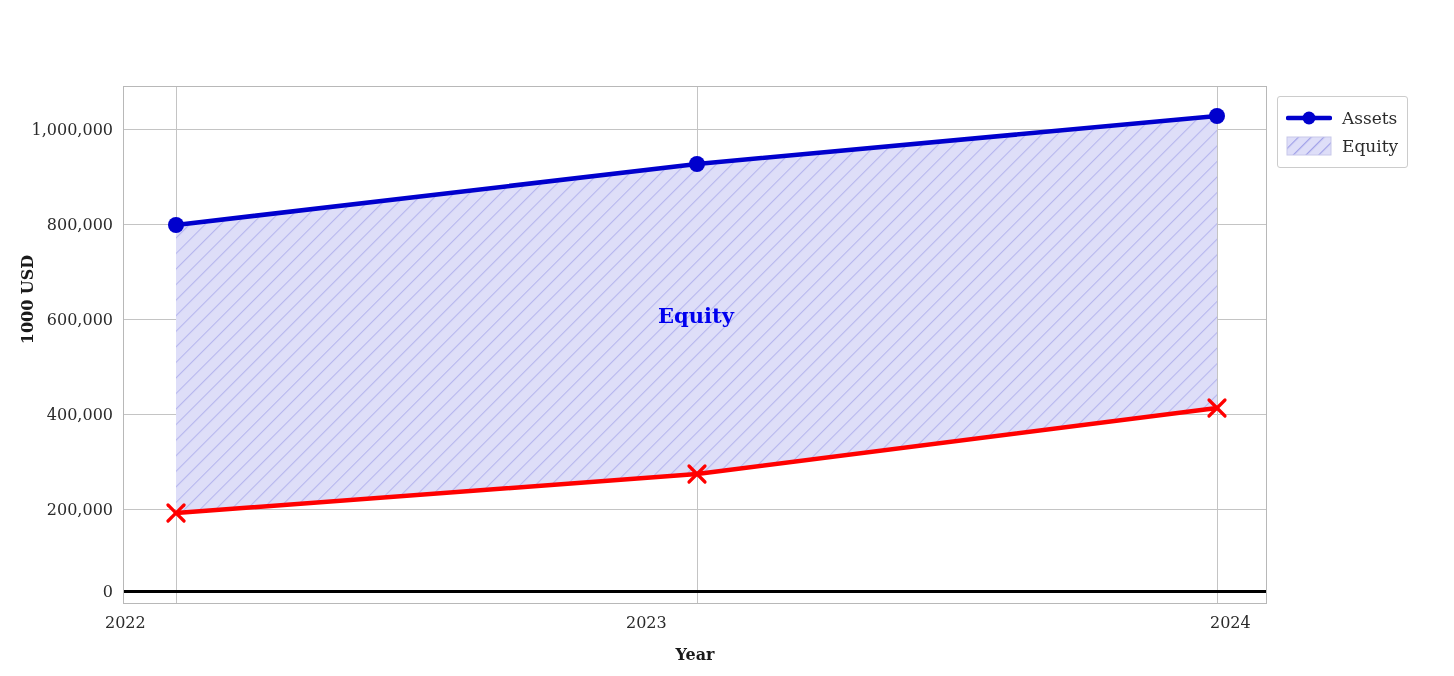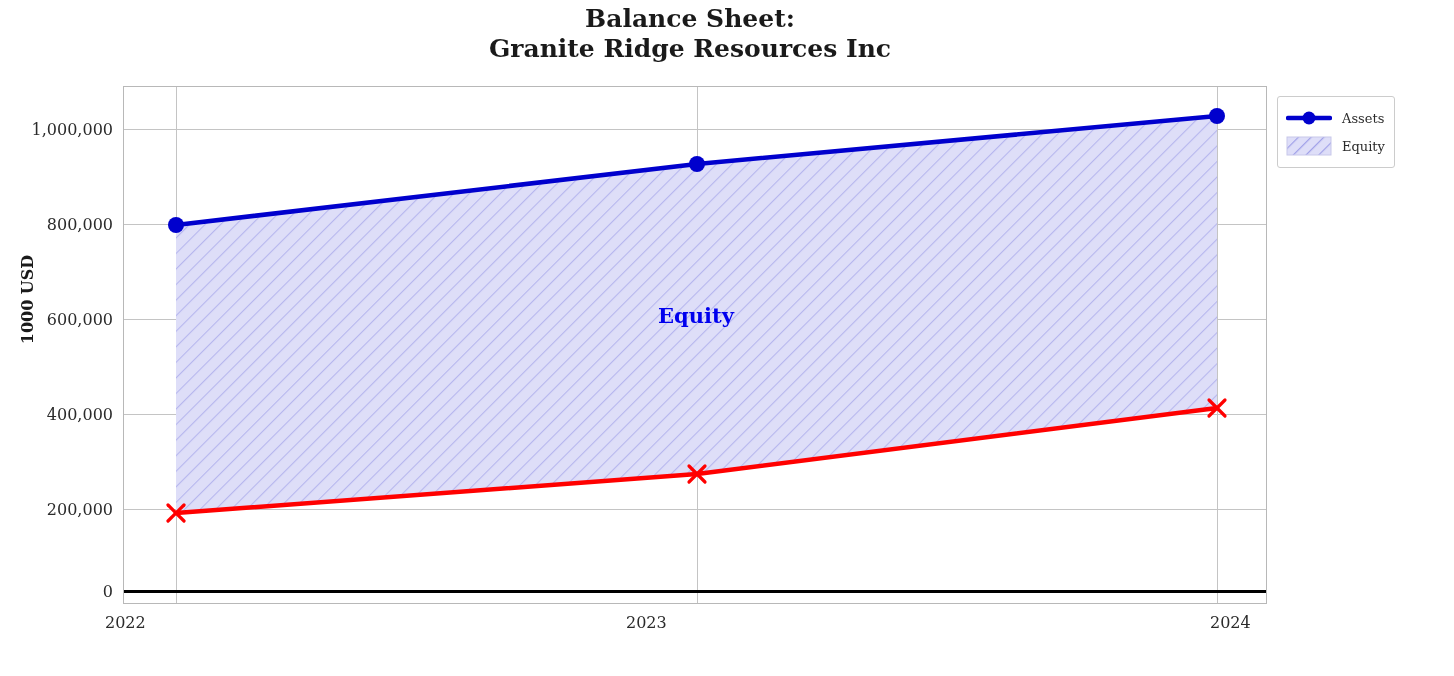--- a/index.html
+++ b/index.html
@@ -140,34 +140,33 @@
   }
   .legend-key {
     width: 46px;
     height: 20px;
     margin-right: 10px;
     flex: none;
     position: relative;
   }
   .legend-label {
     font-family: "DejaVu Serif", "Liberation Serif", serif;
-    font-size: 13px;
+    font-size: 17px;
     color: #2b2b2b;
     white-space: nowrap;
   }
 </style>
 </head>
 <body>
 
 <div id="figure">
 
-  <div id="chart-title">Balance Sheet:
-Granite Ridge Resources Inc</div>
 
   <div id="ylabel">1000 USD</div>
+  <div id="xlabel">Year</div>
 
   <div class="ytick-label" style="top:120px;">1,000,000</div>
   <div class="ytick-label" style="top:215px;">800,000</div>
   <div class="ytick-label" style="top:310px;">600,000</div>
   <div class="ytick-label" style="top:405px;">400,000</div>
   <div class="ytick-label" style="top:500px;">200,000</div>
   <div class="ytick-label" style="top:582px;">0</div>
 
   <div class="xtick-label" style="left:105px;">2022</div>
   <div class="xtick-label" style="left:626px;">2023</div>

